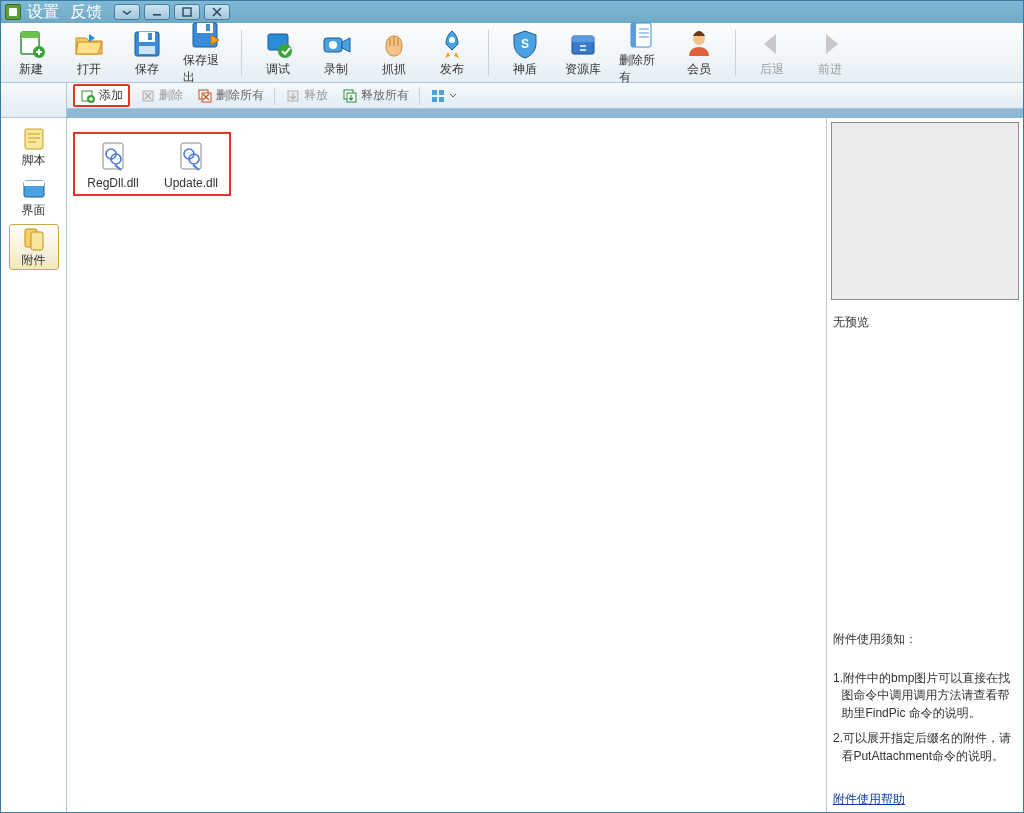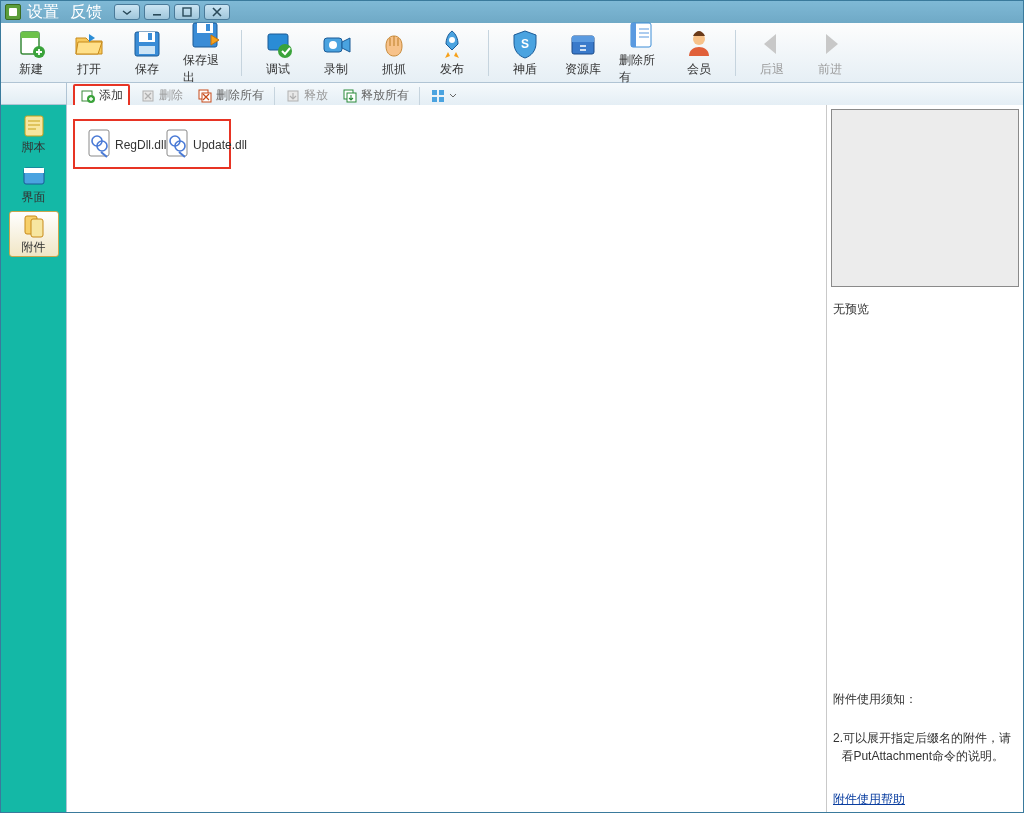--- a/index.html
+++ b/index.html
@@ -18,40 +18,40 @@
 
 
 .maintoolbar { height: 60px; background: linear-gradient(#fdfdfd,#e6eff5); border-bottom: 1px solid #b0c4d4; display: flex; align-items: center; padding: 0 8px; gap: 14px; }
 .tb-item { display: flex; flex-direction: column; align-items: center; width: 44px; font-size: 12px; color: #333; cursor: pointer; }
 .tb-item.disabled { color: #9a9a9a; }
 .tb-icon { width: 32px; height: 32px; margin-bottom: 1px; display: flex; align-items: center; justify-content: center; }
 .tb-sep { width: 1px; height: 46px; background: #c6d4de; }
 .tb-spacer { flex:1; }
 
 
-.subbar-row { display: flex; height: 22px; }
+.subbar-row { display: flex; height: 35px; }
 .left-gap { width: 66px; background: linear-gradient(#f5f9fc,#e2edf4); border-bottom: 1px solid #b0c4d4; border-right: 1px solid #b0c4d4;}
 .subtoolbar { flex:1; height: 26px; background: linear-gradient(#f5f9fc,#e2edf4); border-bottom: 1px solid #b0c4d4; display: flex; align-items: center; padding: 0 6px; gap: 6px; font-size: 12px; color: #666; }
 .sb-item { display: flex; align-items: center; gap: 3px; padding: 2px 4px; cursor: pointer; }
 .sb-item.disabled { color: #9a9a9a; }
 .sb-item.highlight { border: 2px solid #e73424; padding: 1px 5px; color: #333; border-radius: 2px; background:#fff;}
 .sb-sep { width:1px; height:18px; background:#c6d4de; }
 .sb-icon { width:16px; height:16px; display:flex; align-items:center; justify-content:center; }
 
 
 .body { flex:1; display:flex; min-height:0; }
-.leftnav { width: 66px; background: #14b8a6; border-right: 1px solid #b0c4d4; display:flex; flex-direction:column; align-items:center; padding-top:6px; }
+.leftnav { width: 66px; background: #ffffff; border-right: 1px solid #b0c4d4; display:flex; flex-direction:column; align-items:center; padding-top:6px; }
 .nav-item { width: 50px; height: 46px; margin-bottom:4px; display:flex; flex-direction:column; align-items:center; justify-content:center; font-size:12px; color:#333; border:1px solid transparent; border-radius:3px; cursor:pointer;}
 .nav-item.active { background: linear-gradient(#fff,#f1e6c6); border:1px solid #c9a74d; }
 .nav-icon { width:26px; height:26px; display:flex; align-items:center; justify-content:center; }
 
 .center { flex:1; background:#fff; position:relative; border-right:1px solid #c9c9c9; overflow:hidden;}
 .file-area { position:absolute; left:2px; top:4px; right:2px; bottom:2px; }
 .file-group { position:absolute; left:4px; top:10px; border:2px solid #e73424; padding:6px 8px 4px 8px; display:flex; gap:18px;}
-.file-item { width:60px; display:flex; flex-direction:row; align-items:center; font-size:12px; color:#333;}
+.file-item { width:60px; display:flex; flex-direction:column; align-items:center; font-size:12px; color:#333;}
 .file-icon { width:32px; height:32px; display:flex; align-items:center; justify-content:center; margin-bottom:4px;}
 .file-item span { white-space:nowrap; }
 
 .rightpanel { width:196px; background:#fff; display:flex; flex-direction:column; font-size:12px; color:#333;gap:12px;}
 .preview-box { width:188px; height:178px; margin:4px 4px 2px 4px; background:#ececec; border:1px solid #8a8a8a; }
 .preview-label { padding:0 6px 4px 6px; }
 .right-fill { flex:1; }
 .notice { padding:0 6px 6px 6px; line-height:1.45;}
 .notice-title { margin-bottom:22px;}
 .notice ol { list-style:none; }
@@ -367,20 +367,21 @@
       </div>
     </div>
 
     <div class="rightpanel">
       <div class="preview-box"></div>
       <div class="preview-label">无预览</div>
       <div class="right-fill"></div>
       <div class="notice">
         <div class="notice-title">附件使用须知：</div>
         <ol>
+          <li>1.附件中的bmp图片可以直接在找图命令中调用调用方法请查看帮助里FindPic 命令的说明。</li>
           <li>2.可以展开指定后缀名的附件，请看PutAttachment命令的说明。</li>
         </ol>
       </div>
       <a href="#" class="help-link">附件使用帮助</a>
     </div>
   </div>
 
 </div>
 
 </body></html>

